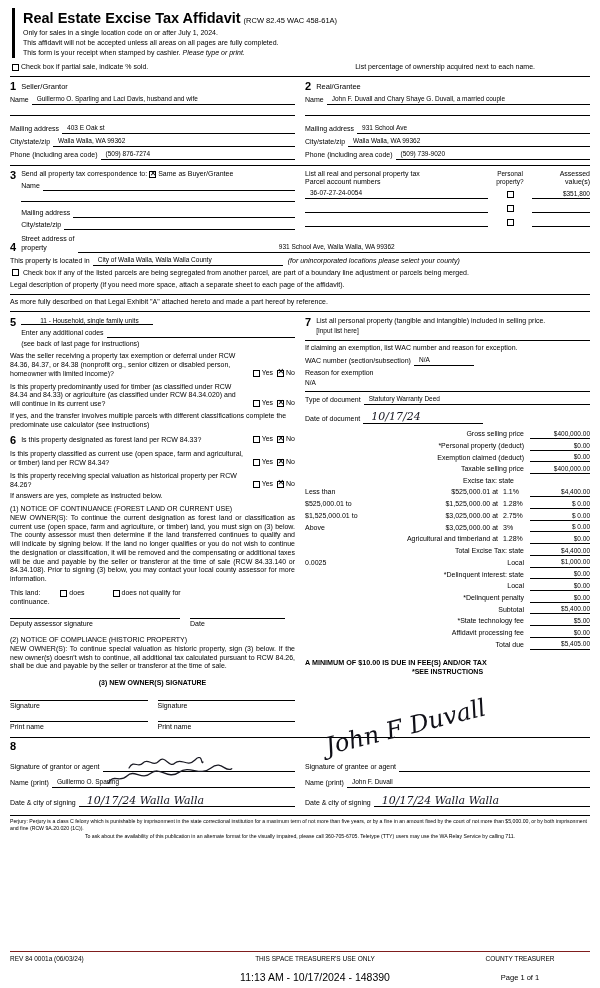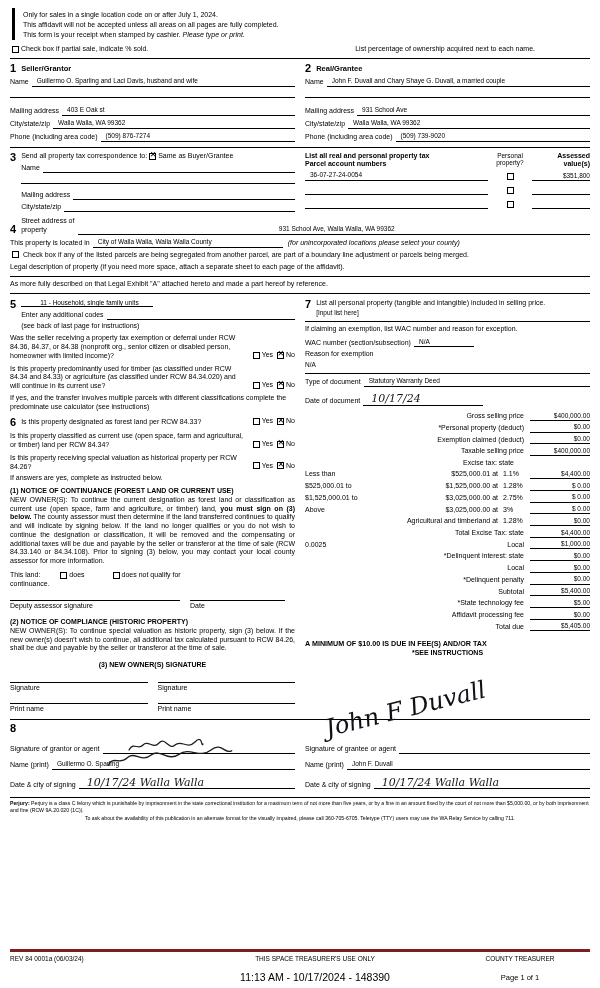--- a/index.html
+++ b/index.html
@@ -1,20 +1,20 @@
 <!DOCTYPE html>
 <html><head>
 <meta charset="utf-8">
 <style>
 *{margin:0;padding:0;box-sizing:border-box}
 body{background:#fff}
 .page{width:600px;min-height:988px;margin:0 auto;background:#fff;color:#000;
   font-family:"Liberation Sans","DejaVu Sans",sans-serif;font-size:7px;line-height:1.25;
   padding:8px 10px 4px;display:flex;flex-direction:column;position:relative;overflow:hidden}
-.b{font-weight:bold}
+.b{font-weight:normal}
 .i{font-style:italic}
 .row{display:flex}
 .fill{flex:1 1 auto;min-width:0}
 .gutter{width:10px;flex:none}
 .half{width:285px;flex:none}
 .ul{border-bottom:1px solid #000}
 .fld{display:flex;align-items:flex-end;margin-top:3.5px}
 .lbl{white-space:nowrap;padding-right:3px}
 .val{font-size:6.5px;padding-left:5px;white-space:nowrap;overflow:hidden}
 .blank-line{height:9px;margin-top:2px}
@@ -82,36 +82,39 @@
 .grantee-big{position:absolute;top:-44px;left:18px;transform:rotate(-14deg);
   font-family:"DejaVu Serif",serif;font-style:italic;font-size:24px;color:#101018;
   white-space:nowrap;pointer-events:none}
 .scrib{position:absolute;bottom:0;left:24px}
 .scrib2{position:absolute;top:11px;left:95px;transform:rotate(-4deg)}
 
 .perjury{border-top:1px solid #000;margin-top:8px;padding-top:2px}
 .fine{font-size:5.2px;line-height:1.25}
 .center{text-align:center}
 
-.footer{margin-top:auto;border-top:3px solid #7f1d1d;padding-top:3px}
+.footer{margin-top:auto;border-top:1px solid #7f1d1d;padding-top:3px}
 .footrow{display:flex;align-items:flex-start}
 .fleft{width:170px;flex:none;font-size:6.5px}
 .fcenter{flex:1;text-align:center;font-size:6.5px}
 .fright{width:140px;flex:none;text-align:center;font-size:6.5px}
 .stamp{font-size:10.5px;margin-top:8px}
 .pageno{font-size:7.5px;margin-top:10px}
 </style>
 </head>
 <body>
 
 <div class="page">
 
   <div class="hdr">
     <div class="vbar"></div>
     <div class="title-block">
+      <div>
+        <span class="maintitle">Real Estate Excise Tax Affidavit</span><span class="titleref">(RCW 82.45 WAC 458-61A)</span>
+      </div>
       <div class="note">Only for sales in a single location code on or after July 1, 2024.</div>
       <div class="note">This affidavit will not be accepted unless all areas on all pages are fully completed.</div>
       <div class="note"><span>This form is your receipt when stamped by cashier. </span><span class="i">Please type or print.</span></div>
     </div>
   </div>
 
   <div class="partialrow">
     <span class="cb">
         <i class="mk"></i>
       </span>

